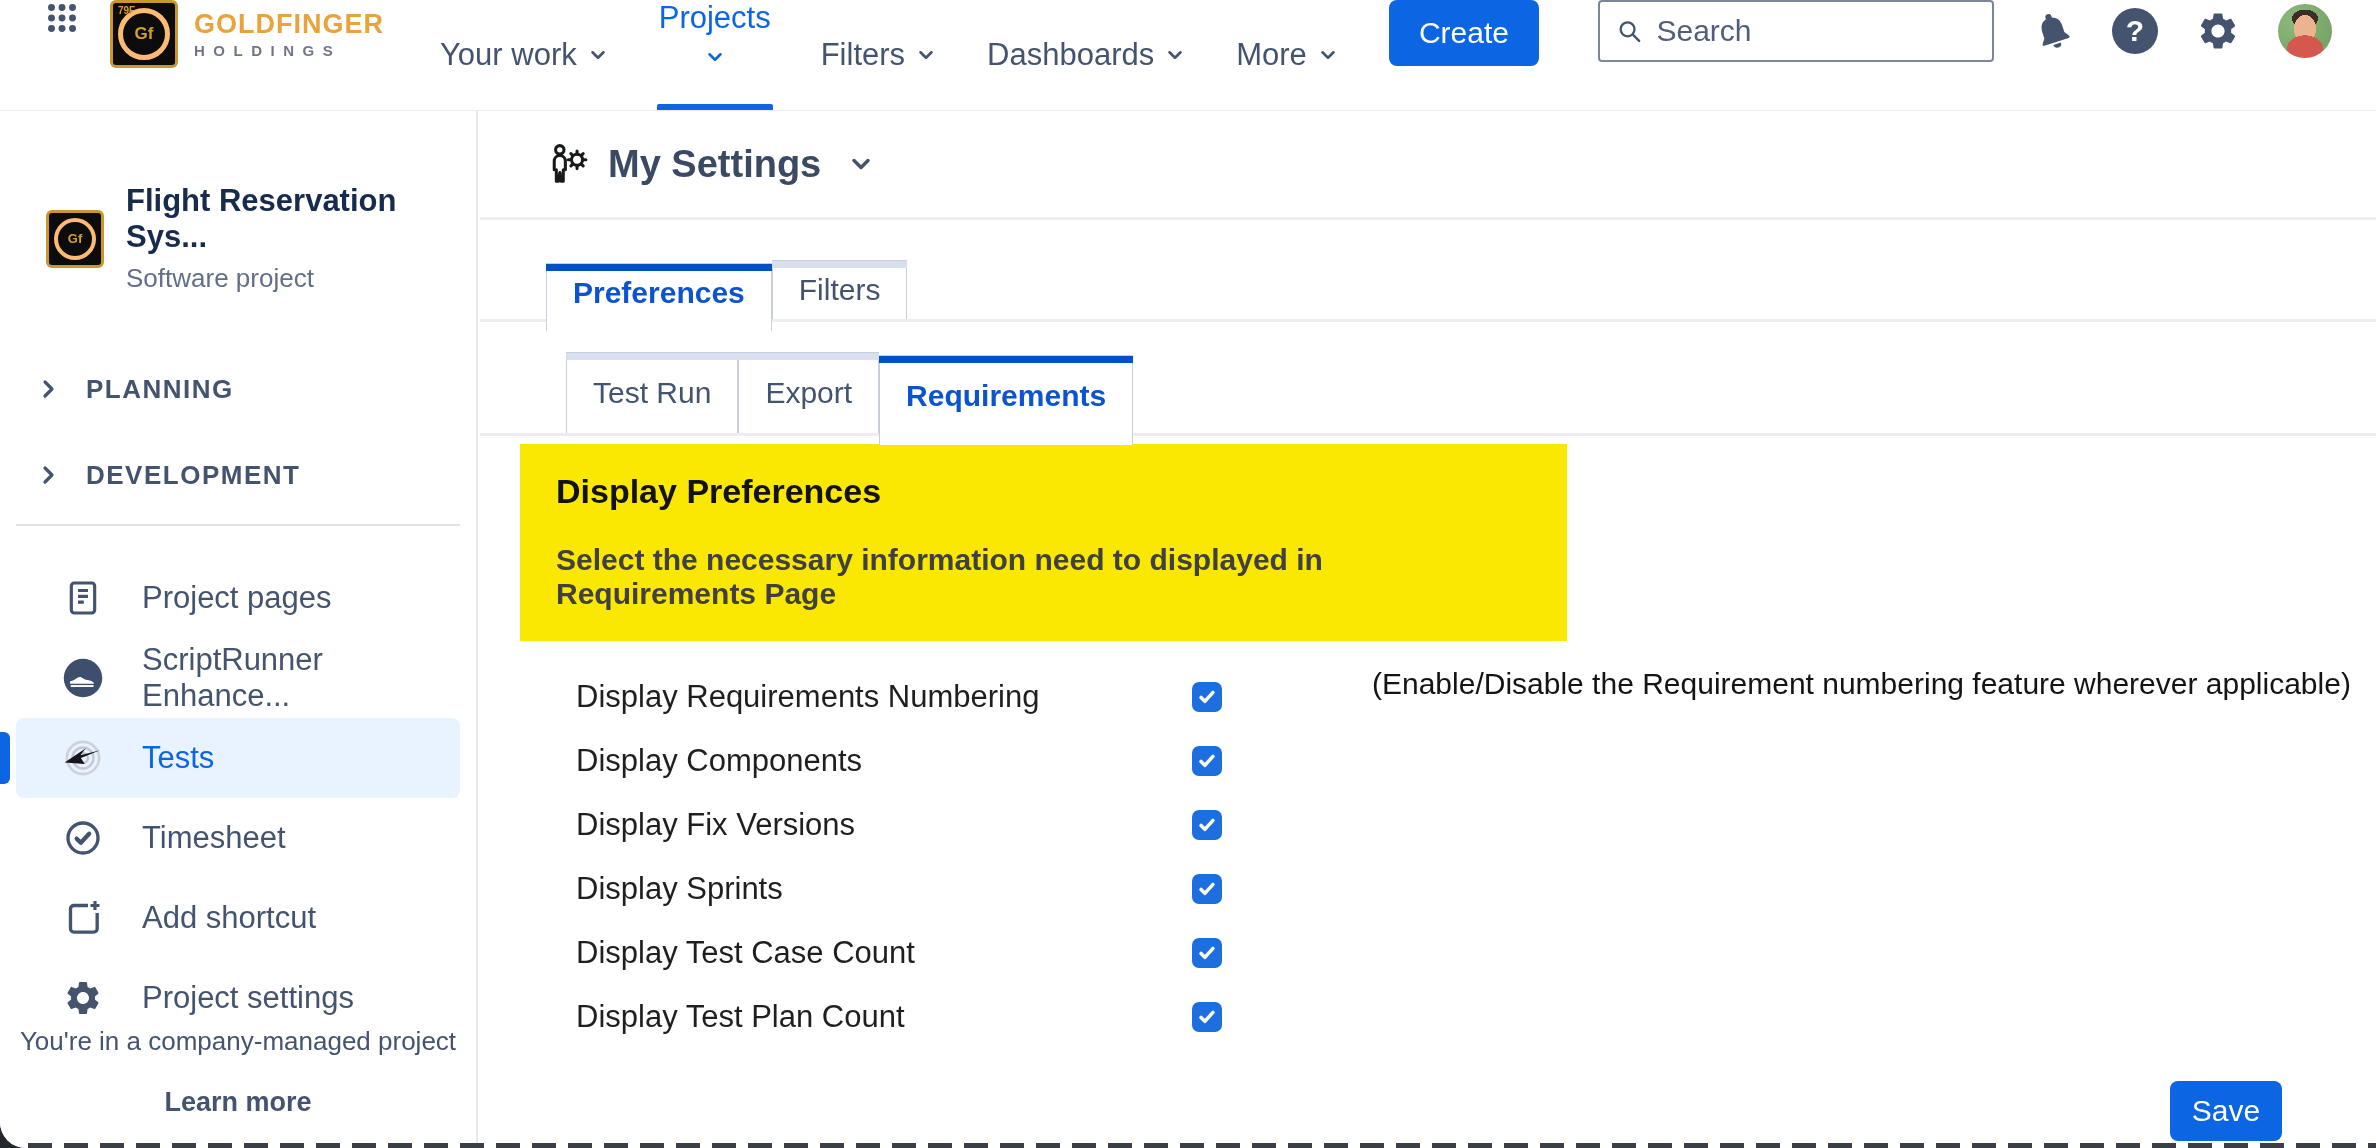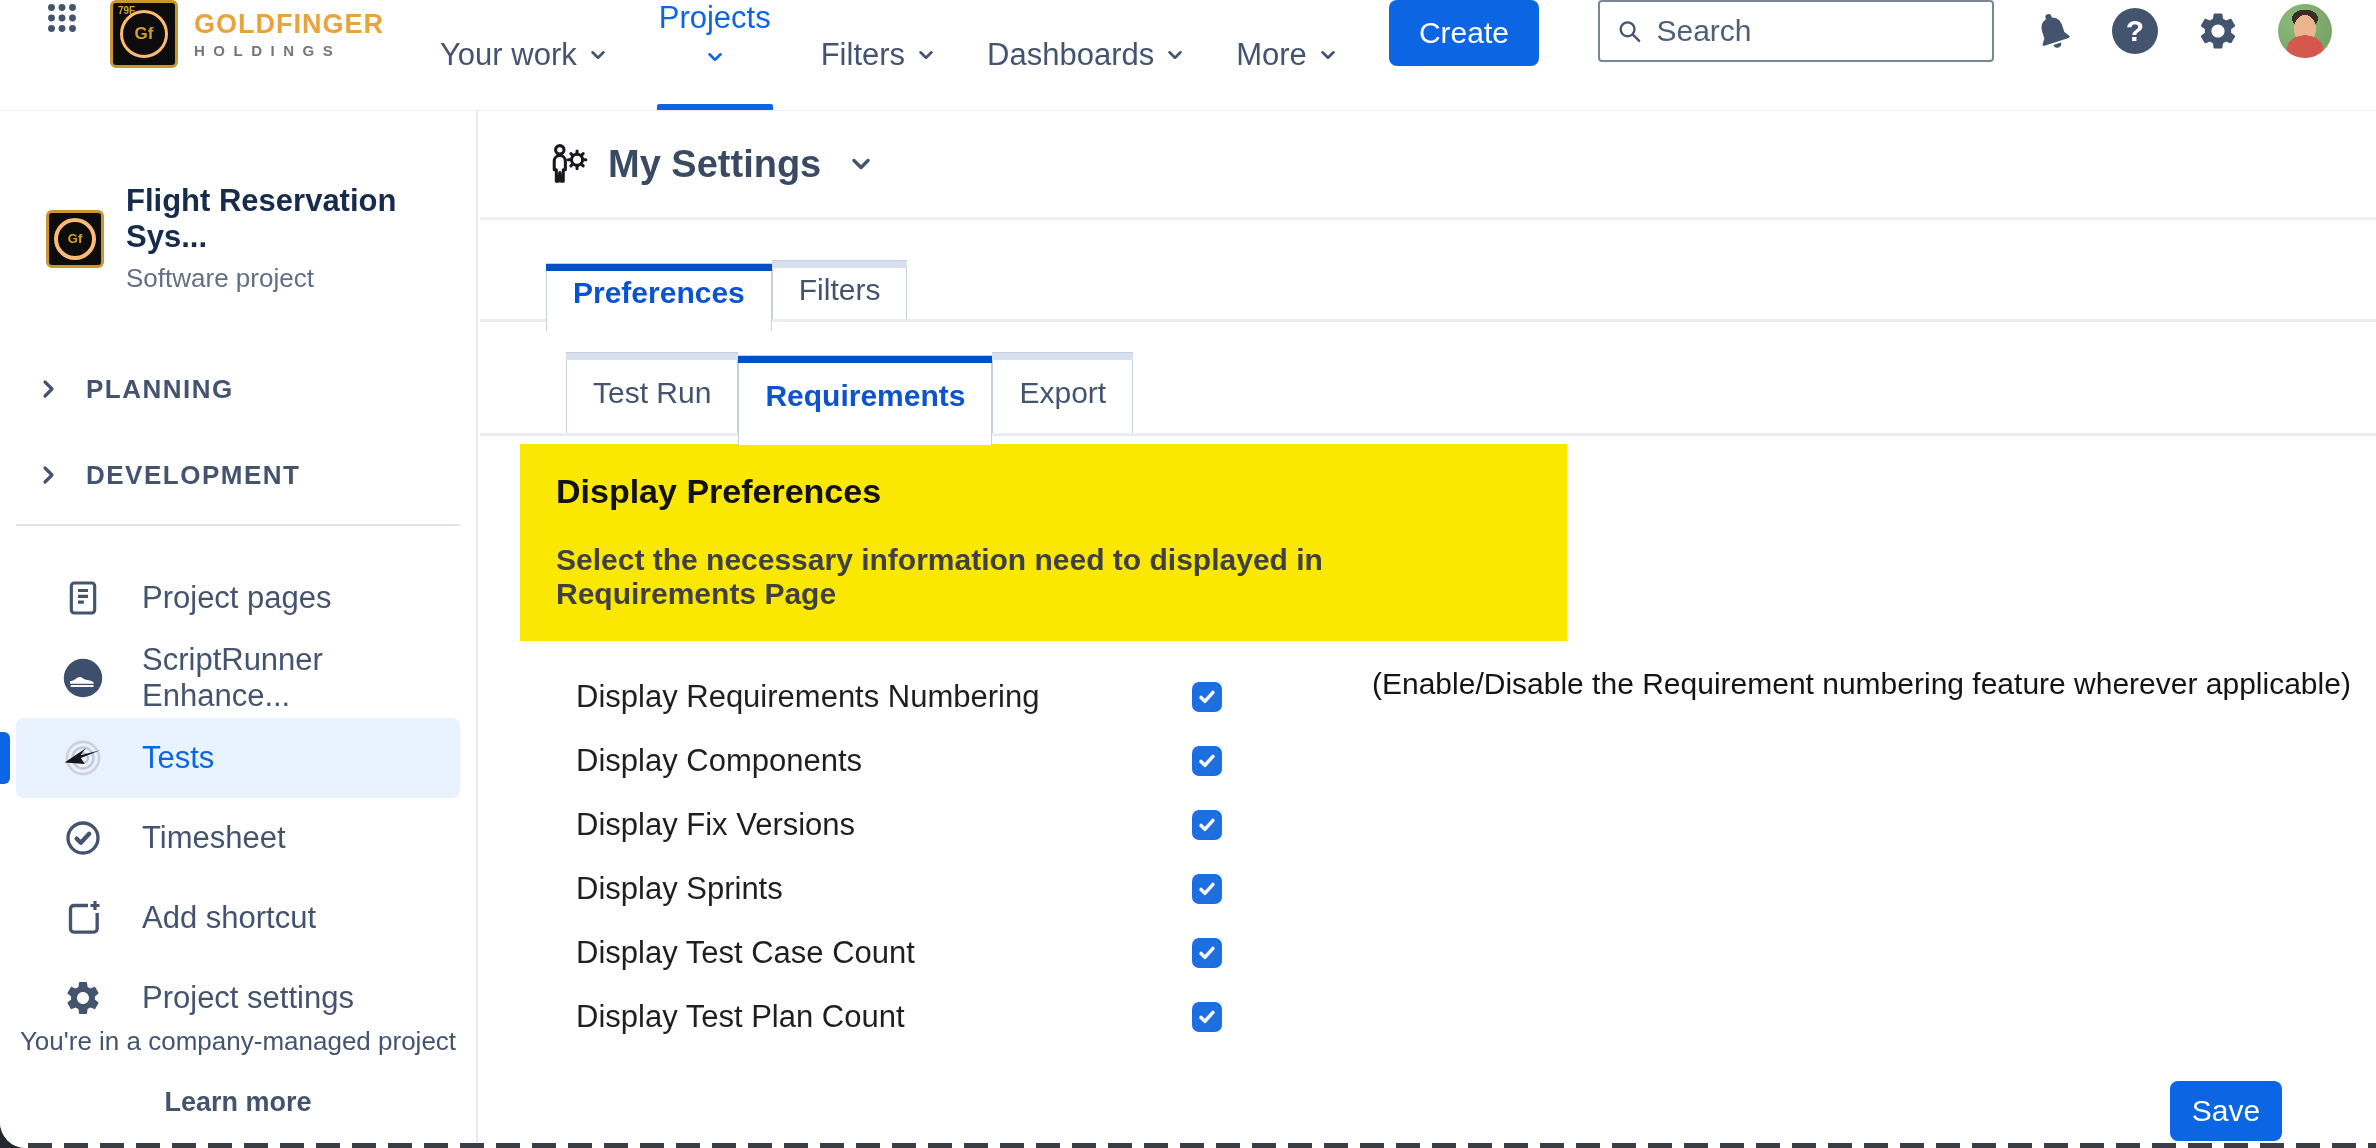--- a/index.html
+++ b/index.html
@@ -10,21 +10,21 @@
     -webkit-font-smoothing:antialiased;
   }
   .app{position:absolute;inset:0;background:#fff;border-bottom-left-radius:26px;overflow:hidden;}
 
   
   .navbar{height:110px;display:flex;align-items:flex-start;padding:0 44px;border-bottom:1px solid #edeef1;background:#fff;position:relative;z-index:5;}
   .grid-btn{background:none;border:none;padding:0;margin-right:30px;cursor:pointer;display:flex;}
   .brand{display:flex;align-items:center;margin-right:56px;}
   .brand-badge{width:62px;height:62px;background:#0c0c0c;border:3px solid #c9972b;border-radius:6px;position:relative;display:flex;align-items:center;justify-content:center;flex:none;}
   .badge-corner{position:absolute;top:2px;left:5px;font-size:10px;font-weight:700;color:#d4a02b;}
-  .badge-ring{width:42px;height:42px;border-radius:50%;border:3px solid #fdba74;display:flex;align-items:center;justify-content:center;}
+  .badge-ring{width:42px;height:42px;border-radius:50%;border:5px solid #fdba74;display:flex;align-items:center;justify-content:center;}
   .badge-letters{color:#d4a02b;font-size:17px;font-weight:700;}
   .brand-text{margin-left:16px;line-height:1;}
   .brand-top{color:#E8A33D;font-weight:800;font-size:27px;letter-spacing:1px;}
   .brand-bottom{color:#707683;font-size:15px;letter-spacing:8.5px;font-weight:600;margin-top:5px;}
   .nav-items{display:flex;align-items:center;gap:50px;height:110px;}
   .nav-item{display:flex;align-items:center;gap:10px;font-size:31px;color:#44546F;font-weight:500;height:110px;position:relative;cursor:pointer;}
   .nav-item.active{color:#0C66E4;flex-direction:column;}
   .nav-item.active::after{content:"";position:absolute;left:-2px;right:-2px;bottom:0;height:6px;background:#0C66E4;border-radius:2px 2px 0 0;}
   .create-btn{margin-left:50px;background:#0C66E4;color:#fff;border:none;border-radius:8px;font-size:30px;font-weight:500;padding:16px 30px;cursor:pointer;font-family:inherit;}
   .nav-right{margin-left:auto;display:flex;align-items:center;gap:38px;}
@@ -304,22 +304,22 @@
       </span>
     </div>
 
     <div class="tabstrip level1">
       <div class="tab active">Preferences</div>
       <div class="tab">Filters</div>
     </div>
 
     <div class="tabstrip level2">
       <div class="tab">Test Run</div>
+      <div class="tab">Export</div>
       <div class="tab active">Requirements</div>
-      <div class="tab">Export</div>
     </div>
 
     <div class="banner">
       <div class="banner-title">Display Preferences</div>
       <div class="banner-subtitle">Select the necessary information need to displayed in Requirements Page</div>
     </div>
 
     <div class="options">
 
       <div class="option-row">

